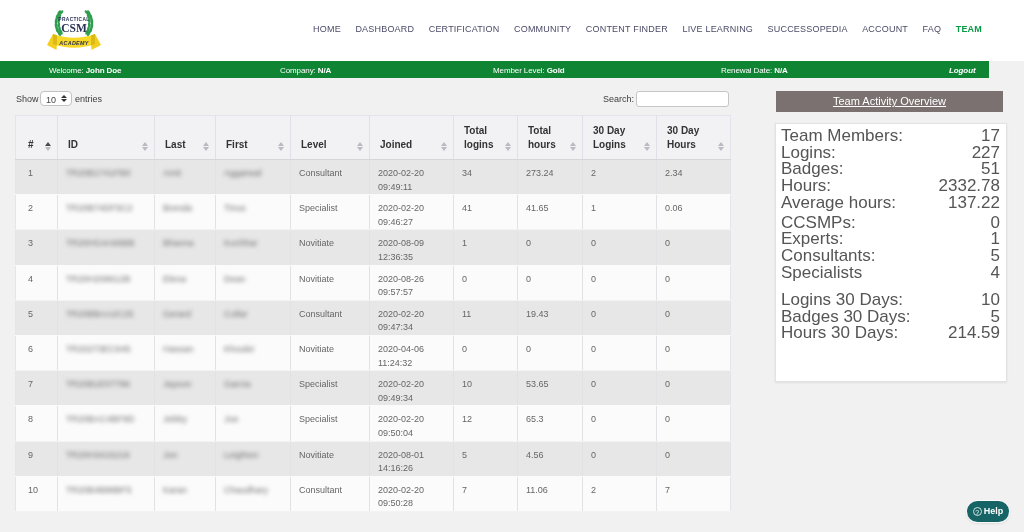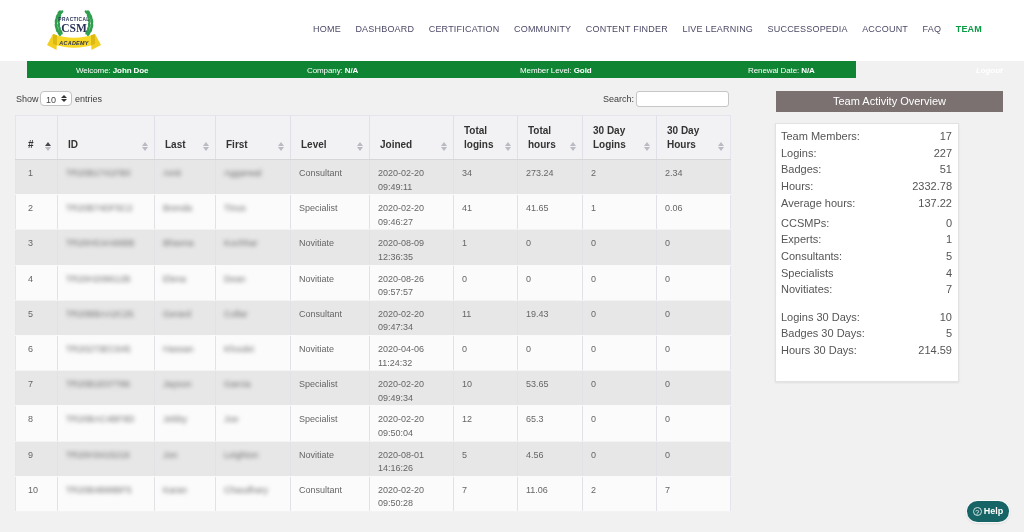--- a/index.html
+++ b/index.html
@@ -2,21 +2,21 @@
 <html><head>
 <meta charset="utf-8">
 <style>
 * { margin:0; padding:0; box-sizing:border-box; }
 html,body { width:1024px; height:532px; overflow:hidden; }
 body { font-family:"Liberation Sans", sans-serif; background:#f1f1f2; position:relative; }
 .topband { position:absolute; left:0; top:0; width:1024px; height:61px; background:#ffffff;padding-left:41px; }
 .nav { position:absolute; top:18px; right:42px; white-space:nowrap; }
 .nav span { font-size:9px; letter-spacing:0.2px; color:#4b4a67; margin-right:14.5px; }
 .nav span.on { color:#0a9b46; margin-right:0; font-weight:bold; }
-.greenbar { position:absolute; left:0; top:61px; width:829px; height:17px; background:#0f8433; color:#fff; font-size:8px; letter-spacing:-0.1px;margin-left:27px; }
+.greenbar { position:absolute; left:0; top:61px; width:989px; height:17px; background:#0f8433; color:#fff; font-size:8px; letter-spacing:-0.1px; }
 .greenbar > span { position:absolute; top:4.5px; white-space:nowrap; }
 .gb-b { font-weight:bold; }
 
 .ctrl { position:absolute; font-size:9px; color:#3c3c3c; }
 .sel { position:absolute; left:40px; top:91px; width:32px; height:15px; background:#fff; border:1px solid #c2c2c2; border-radius:4px; font-size:10px; color:#444; }
 .sel .v { position:absolute; left:5px; top:2.5px; font-size:9px; }
 .sel .ar { position:absolute; right:4px; top:2.5px; }
 .sel .ar i { display:block; width:0; height:0; border-left:3px solid transparent; border-right:3px solid transparent; }
 .sel .ar i.u { border-bottom:3.5px solid #333; margin-bottom:1.5px; }
 .sel .ar i.d { border-top:3.5px solid #333; }
@@ -30,22 +30,22 @@
 tr.odd td { background:#e7e7e7; border-bottom:1px solid #fafafa; }
 tr.even td { background:#fbfbfb; border-bottom:1px solid #f3f3f3; }
 tbody tr { height:34px; }
 .sort { position:absolute; right:5px; bottom:8px; width:7px; }
 .sort i { display:block; width:0; height:0; border-left:3.5px solid transparent; border-right:3.5px solid transparent; }
 .sort i.u { border-bottom:4.5px solid #babac2; margin-bottom:1.5px; }
 .sort i.d { border-top:4.5px solid #babac2; }
 .sort.act i.u { border-bottom-color:#484848; }
 .blur { filter:blur(2.2px); color:#6f6f6f; white-space:nowrap; }
 
-.sb-head { position:absolute; left:776px; top:91px; width:227px; height:21px; background:#7a7170; color:#fff; font-size:11px; text-align:center; line-height:21px; }
-.sb-panel { position:absolute; left:775px; top:123px; width:184px; height:259px; background:#fff; border:1px solid #e2e2e2; box-shadow:0 1px 2px rgba(0,0,0,0.08); font-size:11px; color:#555; padding:4px 6px 0 5px; }
+.sb-head { position:absolute; left:776px; top:91px; width:227px; height:21px; background:#7a7170; color:#fff; font-size:11px; text-align:center; line-height:21px;text-decoration:underline; }
+.sb-panel { position:absolute; left:775px; top:123px; width:232px; height:259px; background:#fff; border:1px solid #e2e2e2; box-shadow:0 1px 2px rgba(0,0,0,0.08); font-size:17px; color:#555; padding:4px 6px 0 5px; }
 .sb-row { height:16.7px; line-height:16.7px; clear:both; }
 .sb-row .l { float:left; }
 .sb-row .r { float:right; }
 .gap1 { height:3px; }
 .gap2 { height:10.5px; }
 
 .help { position:absolute; left:967px; top:501px; width:42px; height:21px; background:#166465; border-radius:11px; color:#fff; font-size:9px; font-weight:bold; line-height:21px; text-align:center; box-shadow:0 0 0 1px rgba(255,255,255,0.8), 0 1px 3px rgba(0,0,0,0.18); }
 .help .q { display:inline-block; width:9px; height:9px; border:1px solid #cfe3e3; border-radius:50%; font-size:7px; line-height:9px; font-weight:normal; vertical-align:-1px; margin-right:2px; }
 </style>
 </head>
@@ -326,24 +326,20 @@
       <span class="r">1</span>
     </div>
   <div class="sb-row">
       <span class="l">Consultants:</span>
       <span class="r">5</span>
     </div>
   <div class="sb-row">
       <span class="l">Specialists</span>
       <span class="r">4</span>
     </div>
-  <div class="sb-row">
-      <span class="l">Novitiates:</span>
-      <span class="r">7</span>
-    </div>
   <div class="gap2"></div>
   <div class="sb-row">
       <span class="l">Logins 30 Days:</span>
       <span class="r">10</span>
     </div>
   <div class="sb-row">
       <span class="l">Badges 30 Days:</span>
       <span class="r">5</span>
     </div>
   <div class="sb-row">

